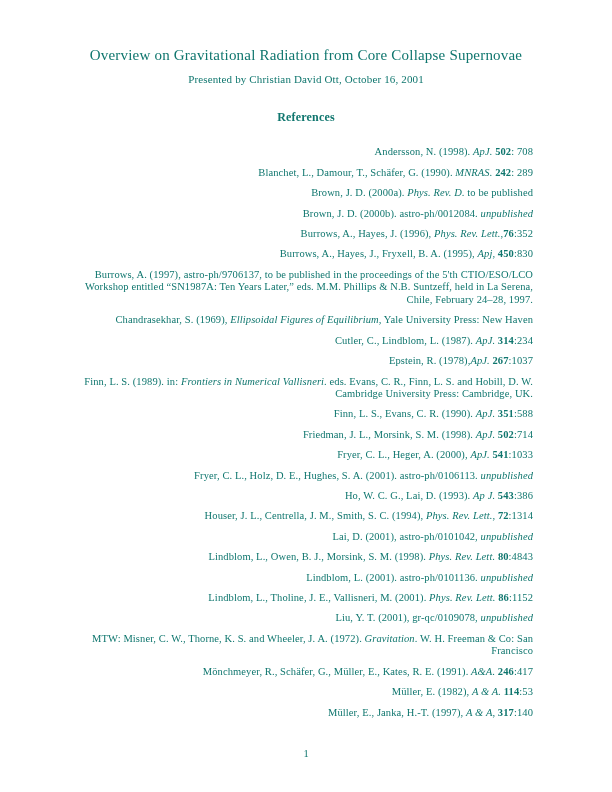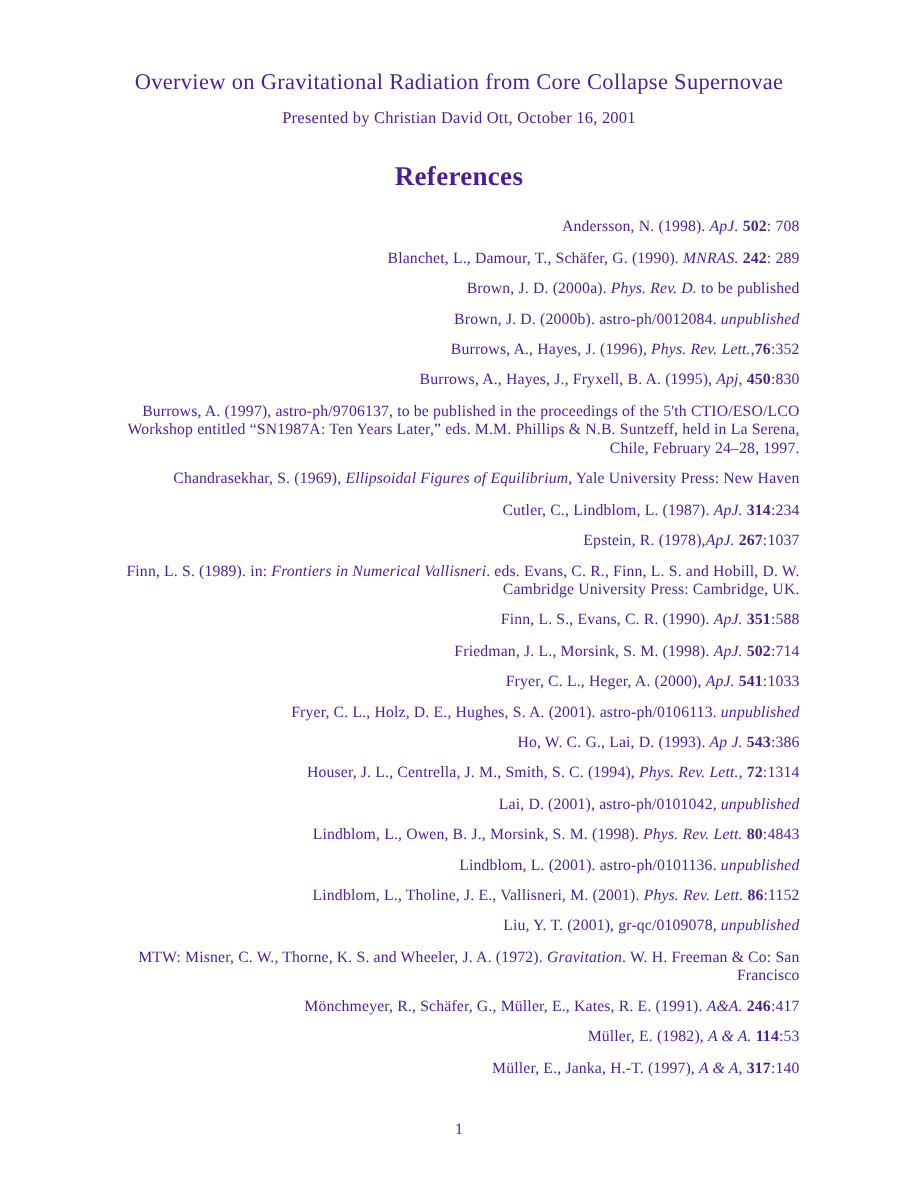--- a/index.html
+++ b/index.html
@@ -5,21 +5,21 @@
   html, body {
     margin: 0;
     padding: 0;
     background: #ffffff;
   }
   .sheet {
     position: relative;
     width: 612px;
     height: 792px;
     background: #ffffff;
-    color: #4c1d95;
+    color: #0f766e;
     font-family: "Liberation Serif", "DejaVu Serif", serif;
     overflow: hidden;
   }
   .doc-title {
     margin: 0;
     padding-top: 47px;
     text-align: center;
     font-size: 15px;
     line-height: 17.5px;
     font-weight: normal;
@@ -28,21 +28,21 @@
   .doc-subtitle {
     margin-top: 7px;
     text-align: center;
     font-size: 11px;
     line-height: 14.4px;
     letter-spacing: 0.15px;
   }
   .section-heading {
     margin: 23px 0 0 0;
     text-align: center;
-    font-size: 18px;
+    font-size: 12px;
     line-height: 17.5px;
     font-weight: bold;
     letter-spacing: 0.2px;
   }
   .refs {
     margin: 20px 0 0 79px;
     width: 454px;
   }
   .ref {
     margin: 0 0 7.8px 0;

